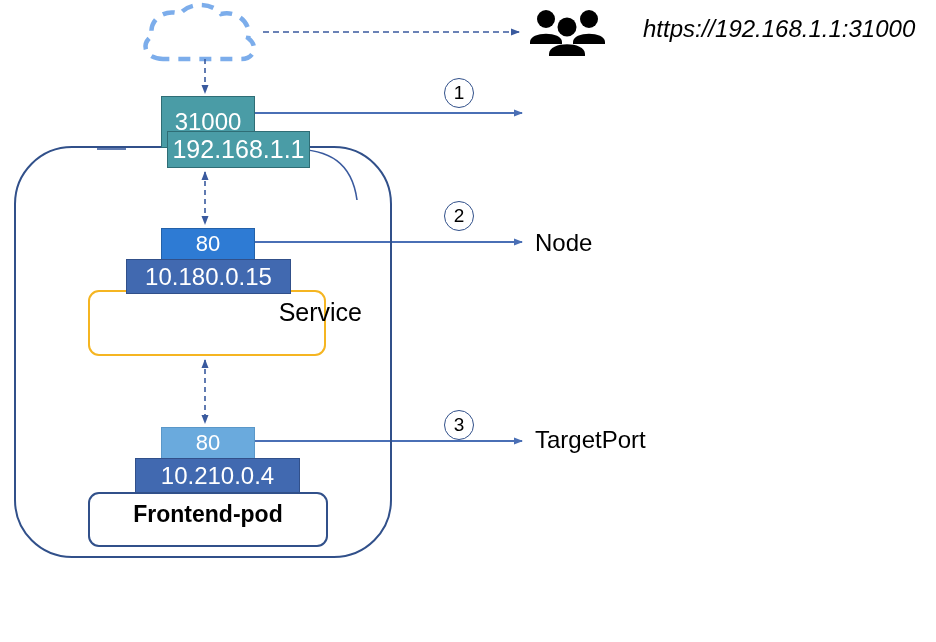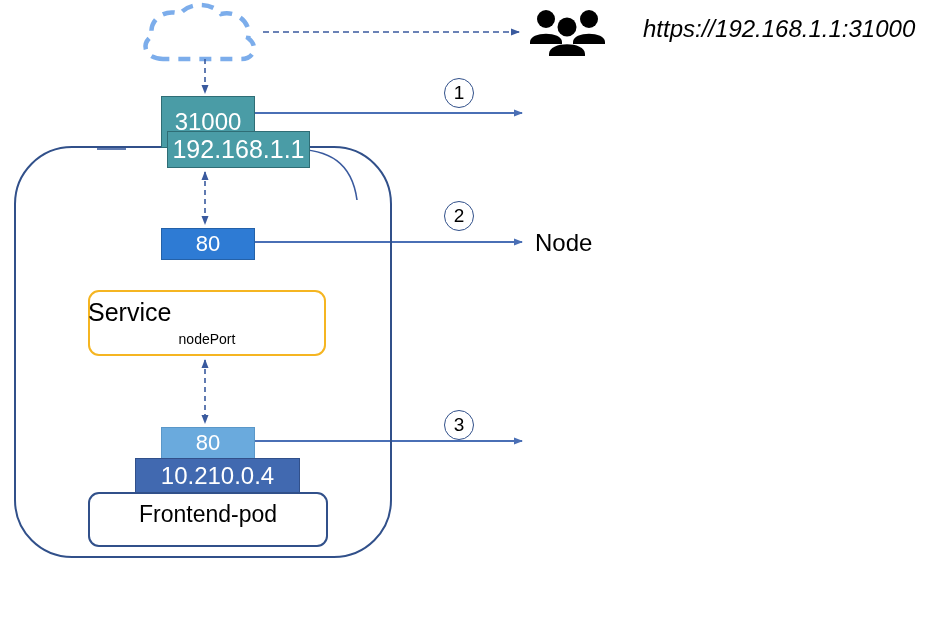--- a/index.html
+++ b/index.html
@@ -86,23 +86,23 @@
     border: 2px solid #31508a;
     border-radius: 11px;
   }
 
   
   .label {
     position: absolute;
     color: #000000;
     white-space: nowrap;
   }
-  #service-title  { left: 88px; top: 298px; width: 238px; text-align: left; font-size: 25px; }
+  #service-title  { left: 88px; top: 298px; width: 238px; text-align: right; font-size: 25px; padding-left: 36px; }
   #service-sub    { left: 88px; top: 331px; width: 238px; text-align: center; font-size: 14px; }
-  #pod-title      { left: 88px; top: 501px; width: 240px; text-align: center; font-size: 23px; }
+  #pod-title      { left: 88px; top: 501px; width: 240px; text-align: center; font-size: 23px; font-weight: bold; }
   #node-label     { left: 14px; top: 608px; width: 378px; text-align: center; font-size: 23px; }
   #url-label      { left: 643px; top: 15px; font-size: 24px; font-style: italic; }
   #legend-1       { left: 535px; top: 100px; font-size: 24px; }
   #legend-2       { left: 535px; top: 229px; font-size: 24px; }
   #legend-3       { left: 535px; top: 426px; font-size: 24px; }
 
   
   .step-circle {
     position: absolute;
     width: 30px; height: 30px;
@@ -183,36 +183,37 @@
     <path d="M46 34 C46 23, 78 23, 78 34 L78 36 L46 36 Z" fill="#000000"></path>
 
     <circle cx="40" cy="19" r="9.5" fill="#000000"></circle>
     <path d="M22 46 C22 33, 58 33, 58 46 L58 48 L22 48 Z" fill="#000000"></path>
   </svg>
 
   <div id="node-boundary" class="outline-box"></div>
 
   <div id="service-box" class="outline-box"></div>
   <div id="service-title" class="label">Service</div>
-  <div id="service-sub" class="label">nodePort</div>
 
   <div id="pod-box" class="outline-box"></div>
   <div id="pod-title" class="label">Frontend-pod</div>
 
 
   <div id="node-port-box" class="box teal">31000</div>
   <div id="node-ip-box" class="box teal">192.168.1.1</div>
 
   <div id="svc-port-box" class="box blue-bright">80</div>
+  <div id="svc-ip-box" class="box blue-dark">10.180.0.15</div>
 
   <div id="pod-port-box" class="box blue-light">80</div>
   <div id="pod-ip-box" class="box blue-dark">10.210.0.4</div>
 
   <div id="url-label" class="label">https://192.168.1.1:31000</div>
 
   <div id="step-1" class="step-circle">1</div>
 
   <div id="step-2" class="step-circle">2</div>
   <div id="legend-2" class="label">Node</div>
 
   <div id="step-3" class="step-circle">3</div>
+  <div id="legend-3" class="label">TargetPort</div>
 
 </div>
 
 </body></html>

